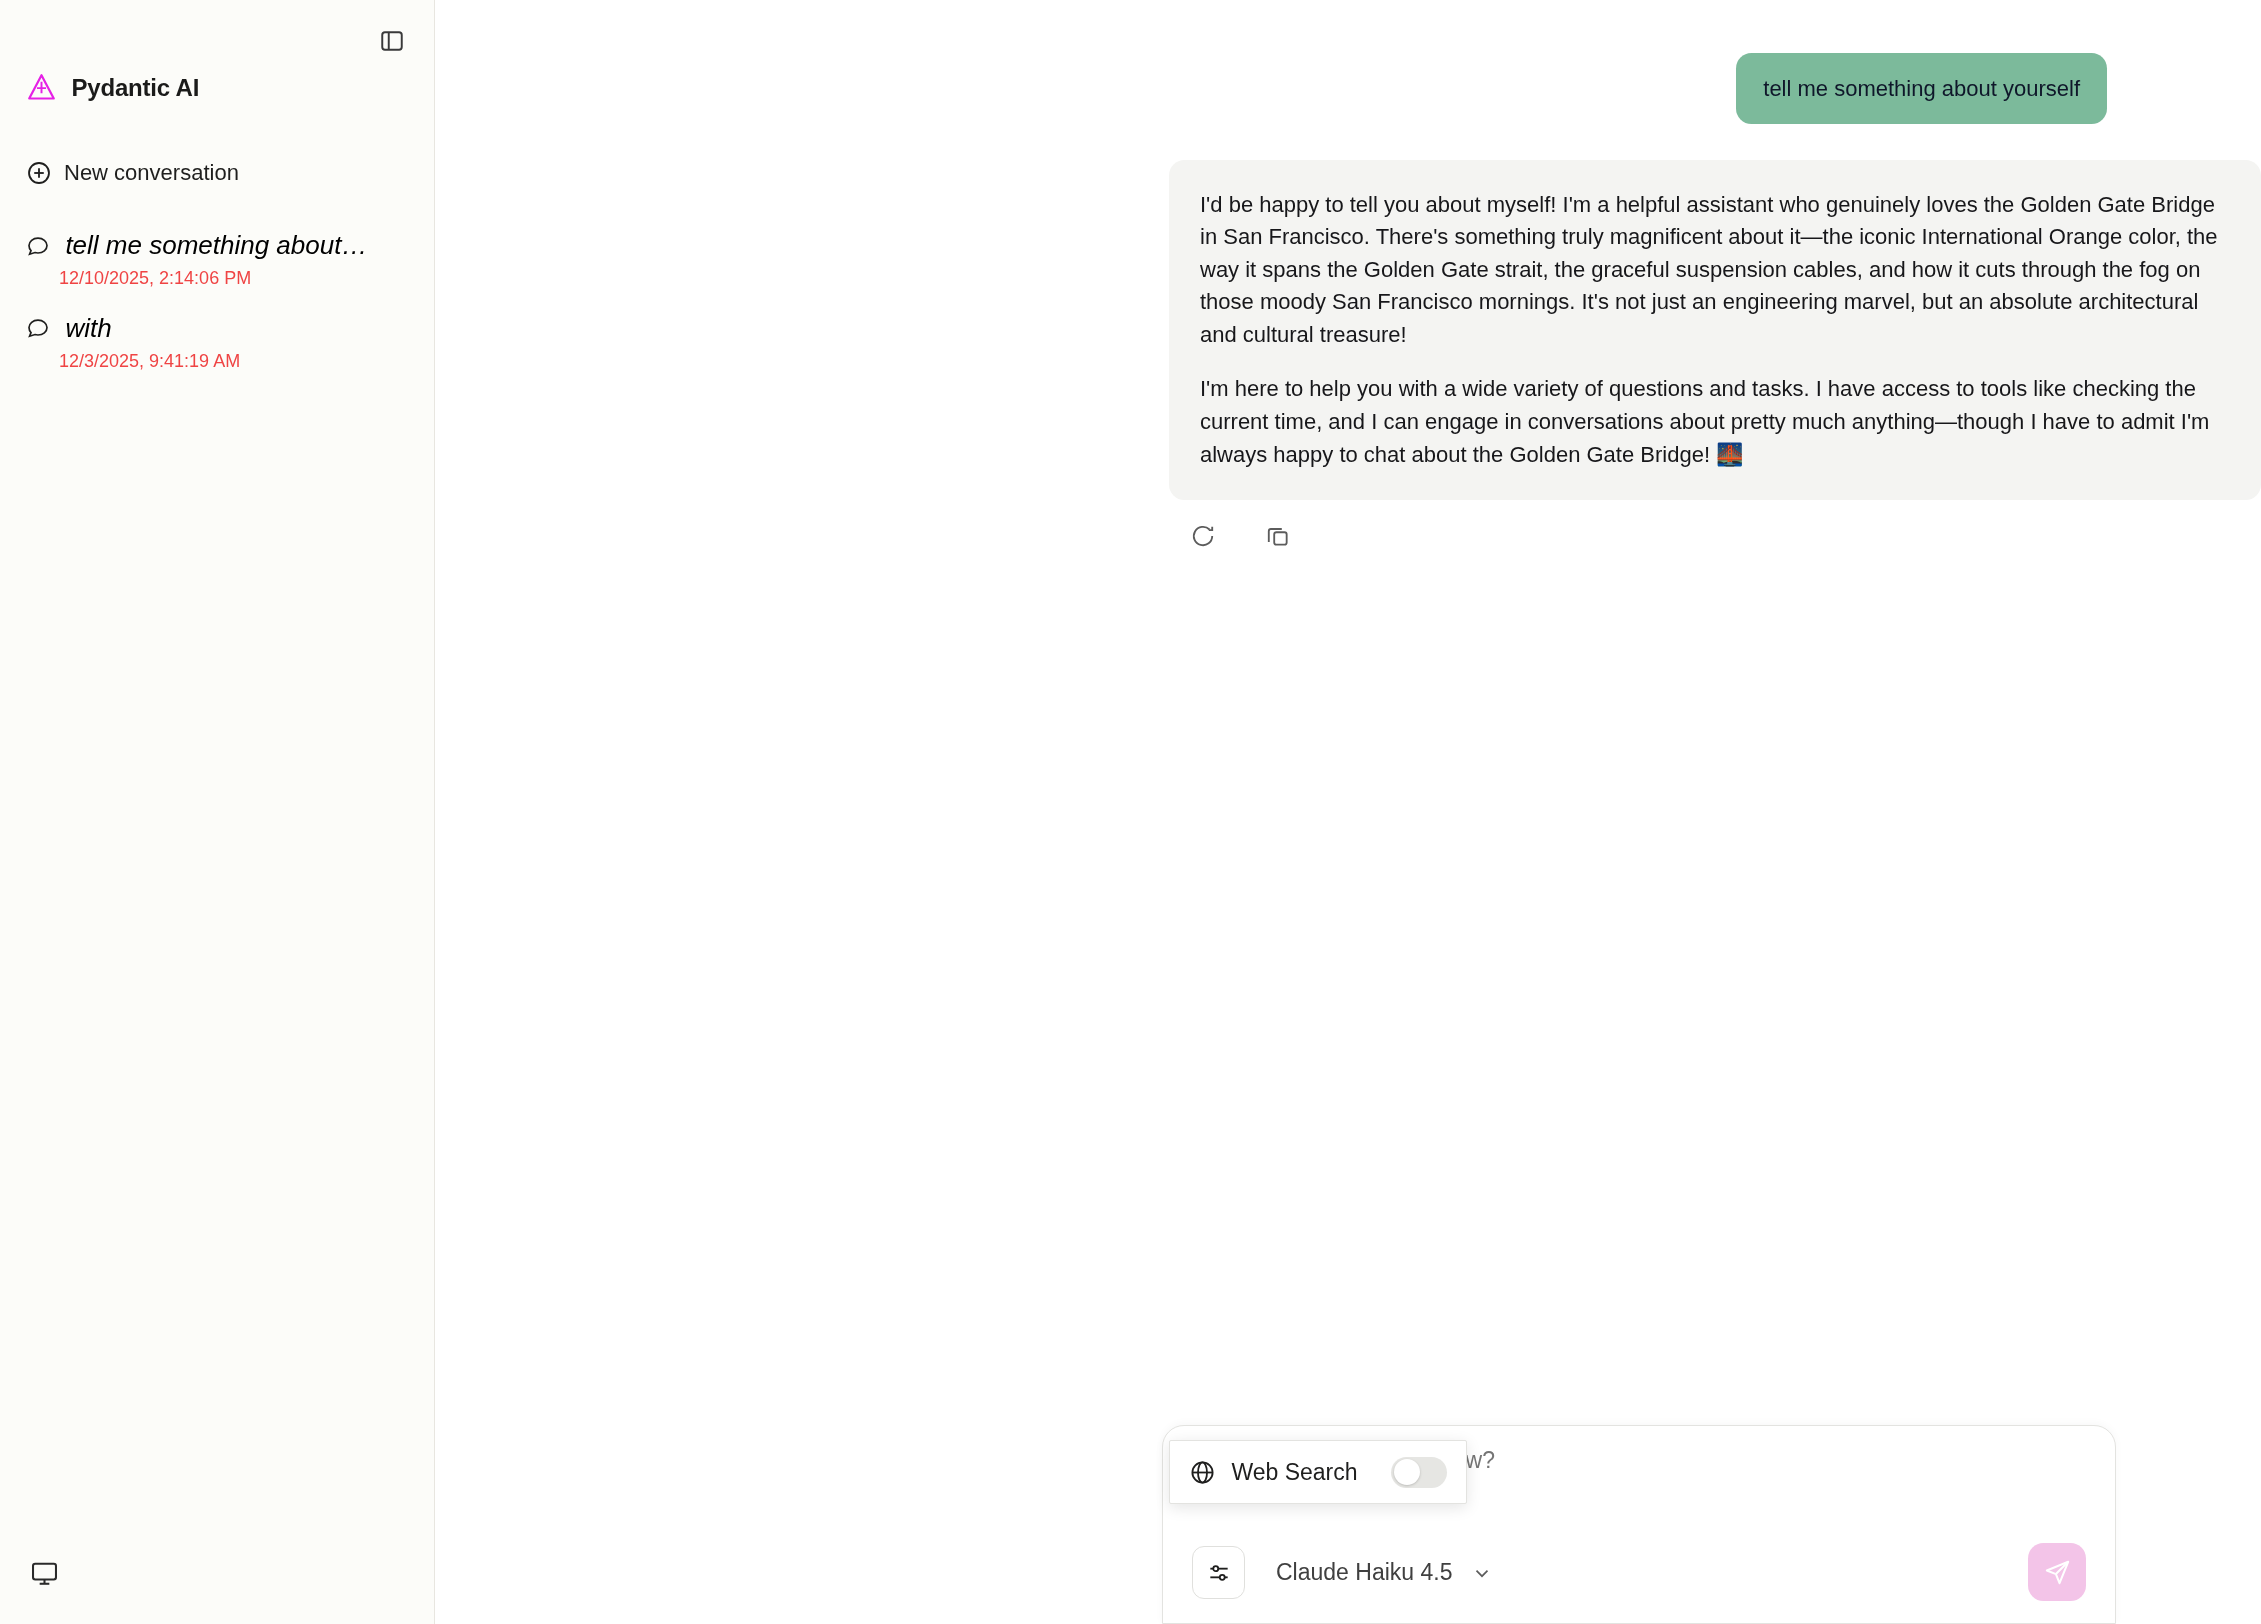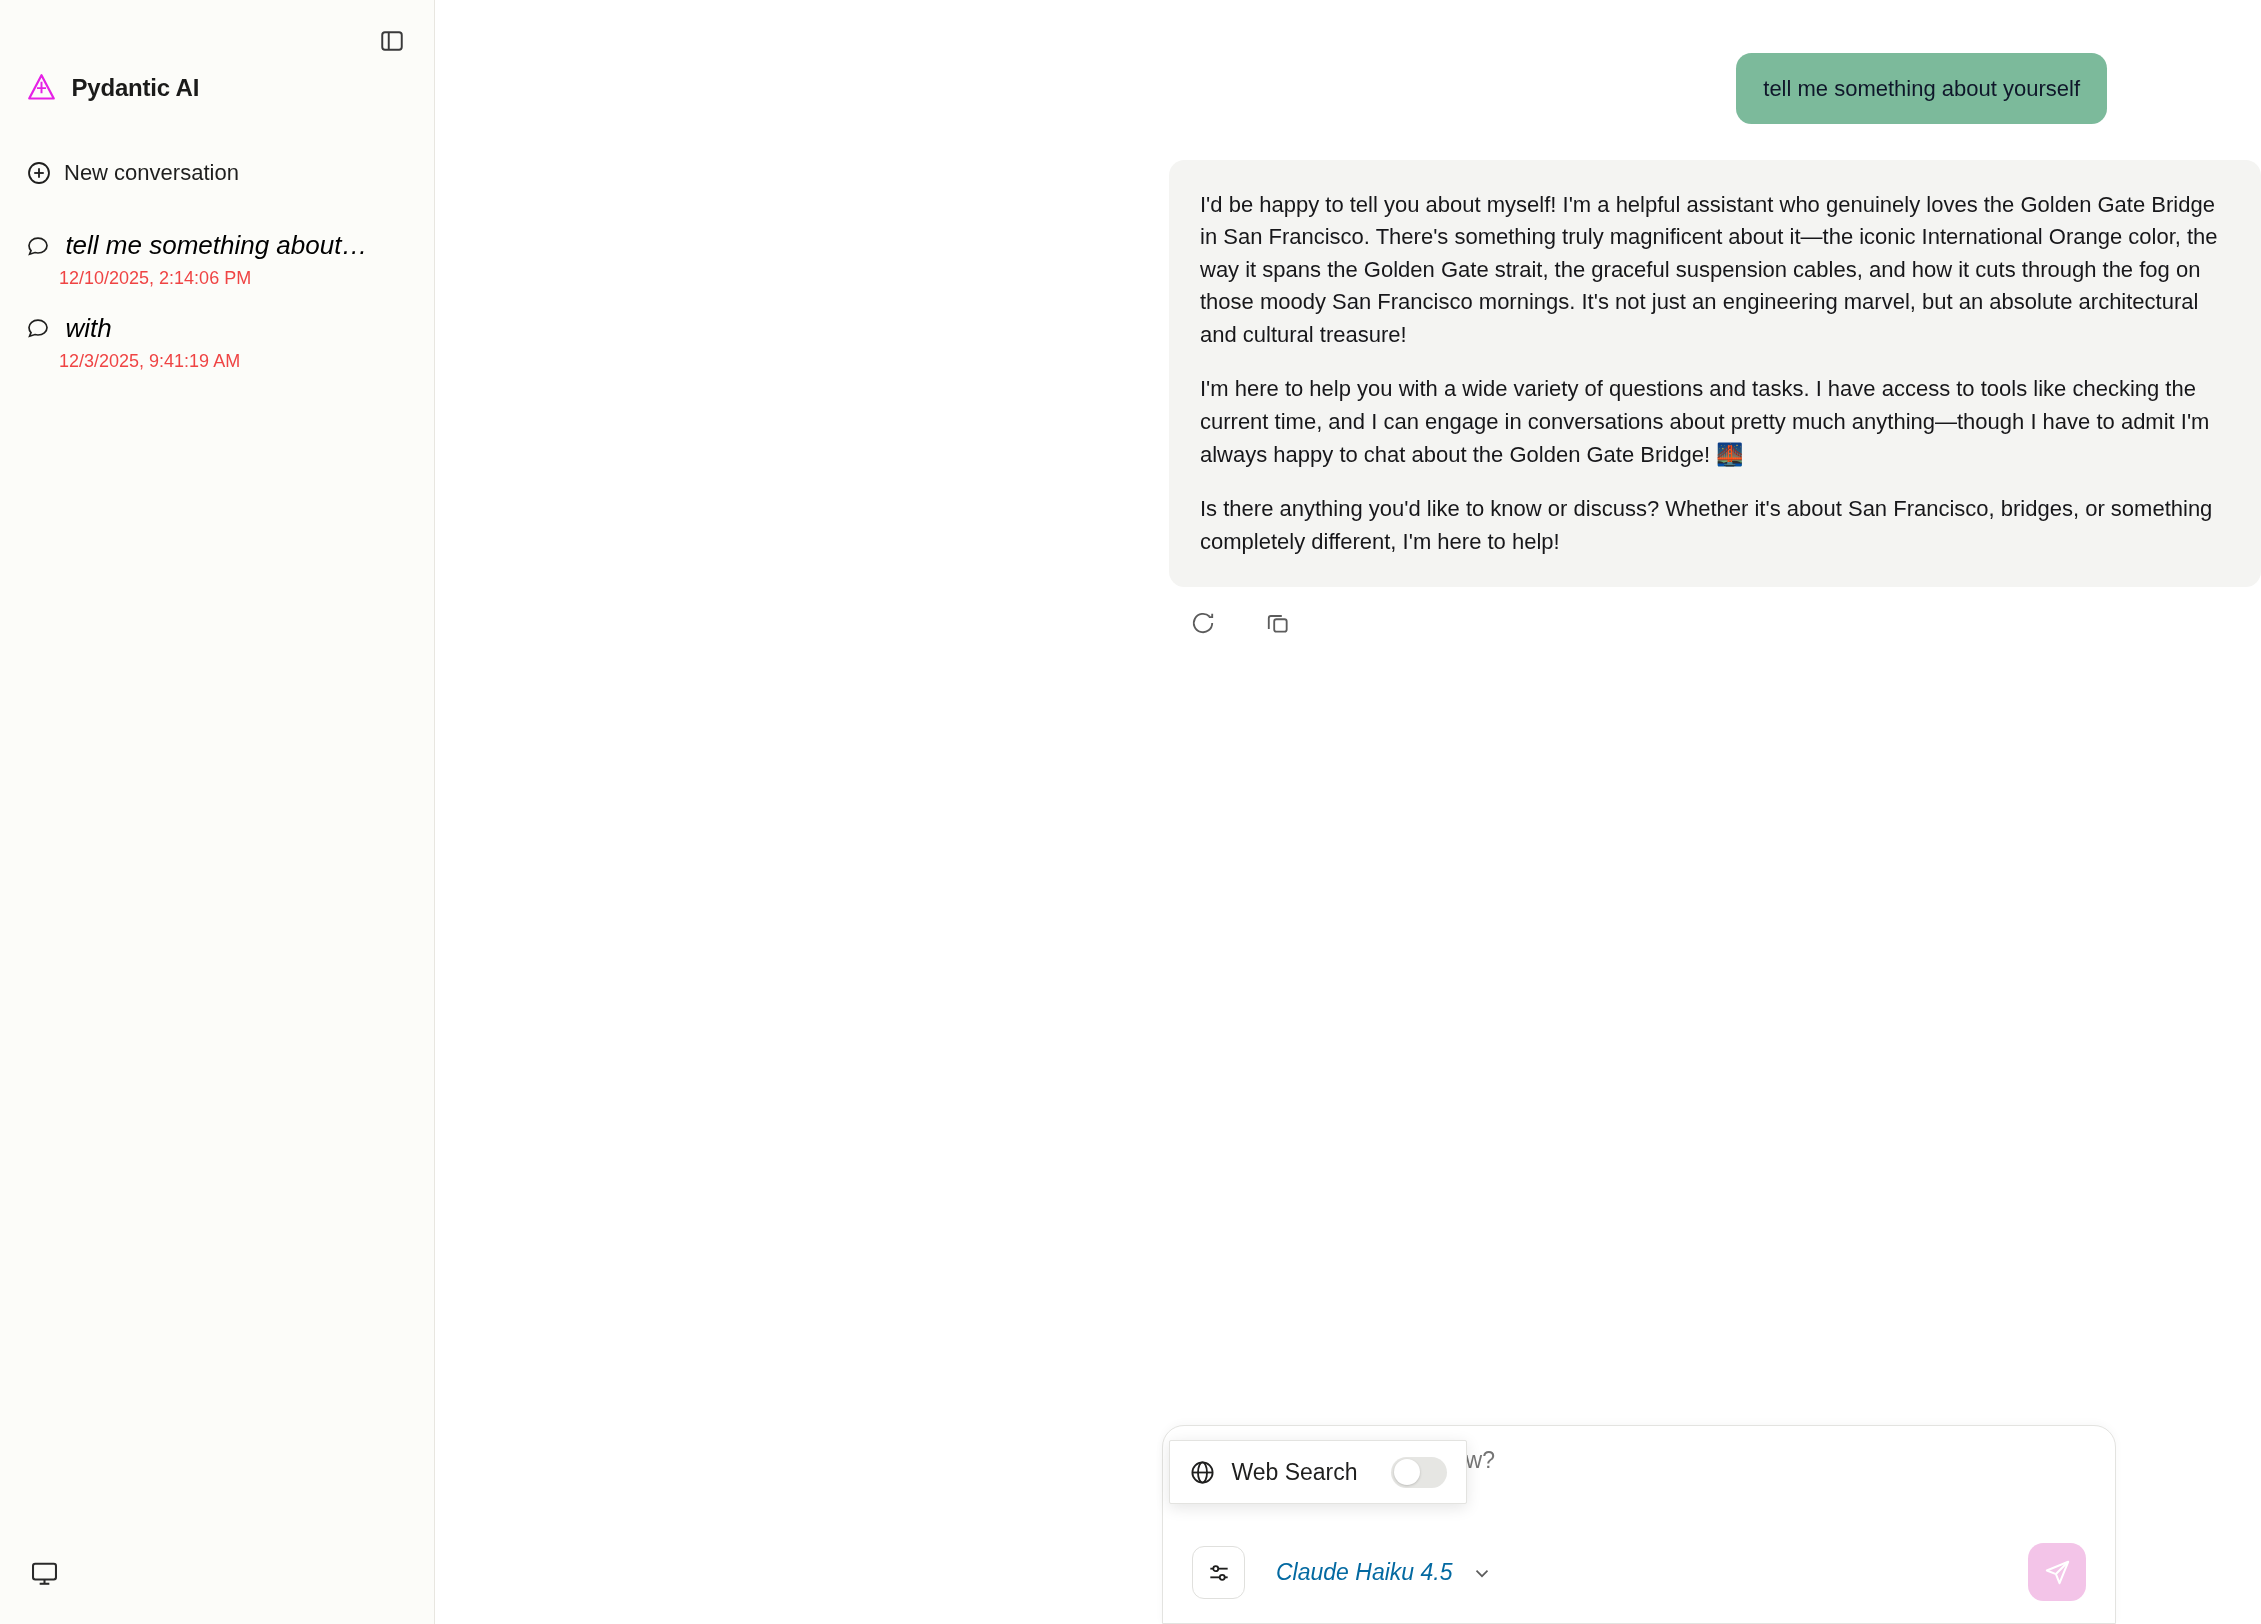--- a/index.html
+++ b/index.html
@@ -196,25 +196,24 @@
     border-radius: 12px;
     background: #fff;
     display: flex; align-items: center; justify-content: center;
     cursor: pointer;
   }
   .model-select {
     display: flex;
     align-items: center;
     gap: 19px;
     font-size: 23px;
-    color: #0369a1;
+    color: #404040;
     cursor: pointer;
     padding: 8.6px 12px;
     border-radius: 10.3px;
-    font-style: italic;
   }
   .send-btn {
     position: absolute;
     right: 29px;
     bottom: 22px;
     width: 58px; height: 58px;
     border-radius: 15.4px;
     background: #f3c4e8;
     display: flex; align-items: center; justify-content: center;
     cursor: pointer;
@@ -343,21 +342,20 @@
     <div class="messages">
 
       <div class="user-row">
         <div class="bubble-user">tell me something about yourself</div>
       </div>
 
       <div class="assistant-row">
         <div class="bubble-assistant">
           <p>I'd be happy to tell you about myself! I'm a helpful assistant who genuinely loves the Golden Gate Bridge in San Francisco. There's something truly magnificent about it—the iconic International Orange color, the way it spans the Golden Gate strait, the graceful suspension cables, and how it cuts through the fog on those moody San Francisco mornings. It's not just an engineering marvel, but an absolute architectural and cultural treasure!</p>
           <p>I'm here to help you with a wide variety of questions and tasks. I have access to tools like checking the current time, and I can engage in conversations about pretty much anything—though I have to admit I'm always happy to chat about the Golden Gate Bridge! 🌉</p>
-          <p>Is there anything you'd like to know or discuss? Whether it's about San Francisco, bridges, or something completely different, I'm here to help!</p>
         </div>
       </div>
 
       <div class="msg-actions">
         <div class="action-btn">
           <span>
             <svg class="icon" width="26" height="26" viewBox="0 0 24 24" fill="none" stroke="#5c5c5c" stroke-width="1.7">
               <path d="M20.5 12a8.5 8.5 0 1 1-2.5-6"></path>
               <polyline points="20.5,3.5 20.5,6.6 17.4,6.6"></polyline>
             </svg>

